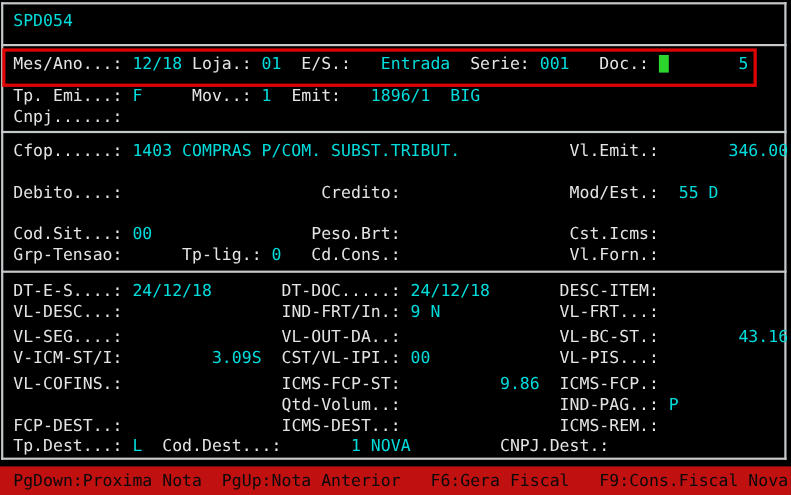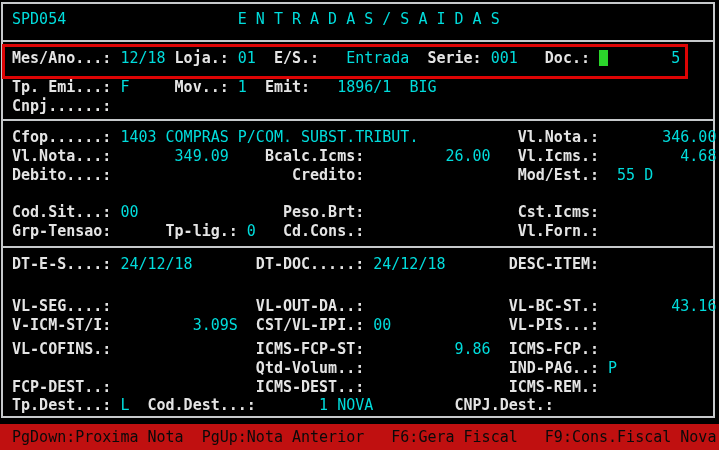--- a/index.html
+++ b/index.html
@@ -2,21 +2,21 @@
 <html><head>
 <meta charset="utf-8">
 <style>
   html,body{margin:0;padding:0;background:#000;}
   .screen{
     position:relative;width:719px;height:450px;background:#000;overflow:hidden;
     font-family:"DejaVu Sans Mono",monospace;font-size:15px;line-height:19px;
   }
   .line{position:absolute;left:3px;right:0;height:19px;white-space:pre;padding-left:24px;}
   .seg{position:absolute;left:calc(var(--c) * 1ch);top:0;white-space:pre;}
-  .lbl{color:#e4e4e4;font-weight:bold;}
+  .lbl{color:#e4e4e4;}
   .val{color:#00dcdc;}
   .hline{position:absolute;left:1px;width:714px;height:2px;background:#c6c9cb;}
   .vline{position:absolute;top:2px;height:416px;width:2px;background:#c6c9cb;}
   .redbox{position:absolute;left:2px;top:44px;width:686px;height:35px;
     border:3px solid #dd0404;box-sizing:border-box;background:transparent;}
   .cursor{position:absolute;left:calc(var(--c) * 1ch);top:1px;width:1ch;height:16px;background:#2bd52b;}
   .footer{position:absolute;left:0;top:424px;width:719px;height:26px;background:#c01010;color:#0a0a0a;}
   .fseg{position:absolute;left:calc(var(--c) * 1ch + 3px);top:4px;white-space:pre;}
 </style>
 </head>
@@ -27,21 +27,20 @@
   <div class="hline" style="top:2px"></div>
   <div class="hline" style="top:40px"></div>
   <div class="hline" style="top:119px"></div>
   <div class="hline" style="top:246px"></div>
   <div class="hline" style="top:416px"></div>
   <div class="vline" style="left:1px"></div>
   <div class="vline" style="left:713px"></div>
 
   <div class="line" style="top:10px">
     <span class="seg val" style="--c:1">SPD054</span>
-    <span class="seg val" style="--c:26">E N T R A D A S / S A I D A S</span>
   </div>
 
   <div class="redbox"></div>
 
   <div class="line" style="top:49px">
     <span class="seg lbl" style="--c:1">Mes/Ano...:</span>
     <span class="seg val" style="--c:13">12/18</span>
     <span class="seg lbl" style="--c:19">Loja.:</span>
     <span class="seg val" style="--c:26">01</span>
     <span class="seg lbl" style="--c:30">E/S.:</span>
@@ -62,30 +61,22 @@
     <span class="seg val" style="--c:37">1896/1</span>
     <span class="seg val" style="--c:45">BIG</span>
   </div>
   <div class="line" style="top:97px">
     <span class="seg lbl" style="--c:1">Cnpj......:</span>
   </div>
 
   <div class="line" style="top:128px">
     <span class="seg lbl" style="--c:1">Cfop......:</span>
     <span class="seg val" style="--c:13">1403 COMPRAS P/COM. SUBST.TRIBUT.</span>
-    <span class="seg lbl" style="--c:57">Vl.Nota.:</span>
+    <span class="seg lbl" style="--c:57">Vl.Emit.:</span>
     <span class="seg val" style="--c:73">346.00</span>
-  </div>
-  <div class="line" style="top:147px">
-    <span class="seg lbl" style="--c:1">Vl.Nota...:</span>
-    <span class="seg val" style="--c:19">349.09</span>
-    <span class="seg lbl" style="--c:29">Bcalc.Icms:</span>
-    <span class="seg val" style="--c:49">26.00</span>
-    <span class="seg lbl" style="--c:57">Vl.Icms.:</span>
-    <span class="seg val" style="--c:75">4.68</span>
   </div>
   <div class="line" style="top:166px">
     <span class="seg lbl" style="--c:1">Debito....:</span>
     <span class="seg lbl" style="--c:32">Credito:</span>
     <span class="seg lbl" style="--c:57">Mod/Est.:</span>
     <span class="seg val" style="--c:68">55 D</span>
   </div>
   <div class="line" style="top:203px">
     <span class="seg lbl" style="--c:1">Cod.Sit...:</span>
     <span class="seg val" style="--c:13">00</span>
@@ -99,20 +90,26 @@
     <span class="seg lbl" style="--c:31">Cd.Cons.:</span>
     <span class="seg lbl" style="--c:57">Vl.Forn.:</span>
   </div>
 
   <div class="line" style="top:255px">
     <span class="seg lbl" style="--c:1">DT-E-S....:</span>
     <span class="seg val" style="--c:13">24/12/18</span>
     <span class="seg lbl" style="--c:28">DT-DOC.....:</span>
     <span class="seg val" style="--c:41">24/12/18</span>
     <span class="seg lbl" style="--c:56">DESC-ITEM:</span>
+  </div>
+  <div class="line" style="top:274px">
+    <span class="seg lbl" style="--c:1">VL-DESC...:</span>
+    <span class="seg lbl" style="--c:28">IND-FRT/In.:</span>
+    <span class="seg val" style="--c:41">9 N</span>
+    <span class="seg lbl" style="--c:56">VL-FRT...:</span>
   </div>
   <div class="line" style="top:297px">
     <span class="seg lbl" style="--c:1">VL-SEG....:</span>
     <span class="seg lbl" style="--c:28">VL-OUT-DA..:</span>
     <span class="seg lbl" style="--c:56">VL-BC-ST.:</span>
     <span class="seg val" style="--c:74">43.16</span>
   </div>
   <div class="line" style="top:316px">
     <span class="seg lbl" style="--c:1">V-ICM-ST/I:</span>
     <span class="seg val" style="--c:21">3.09S</span>

